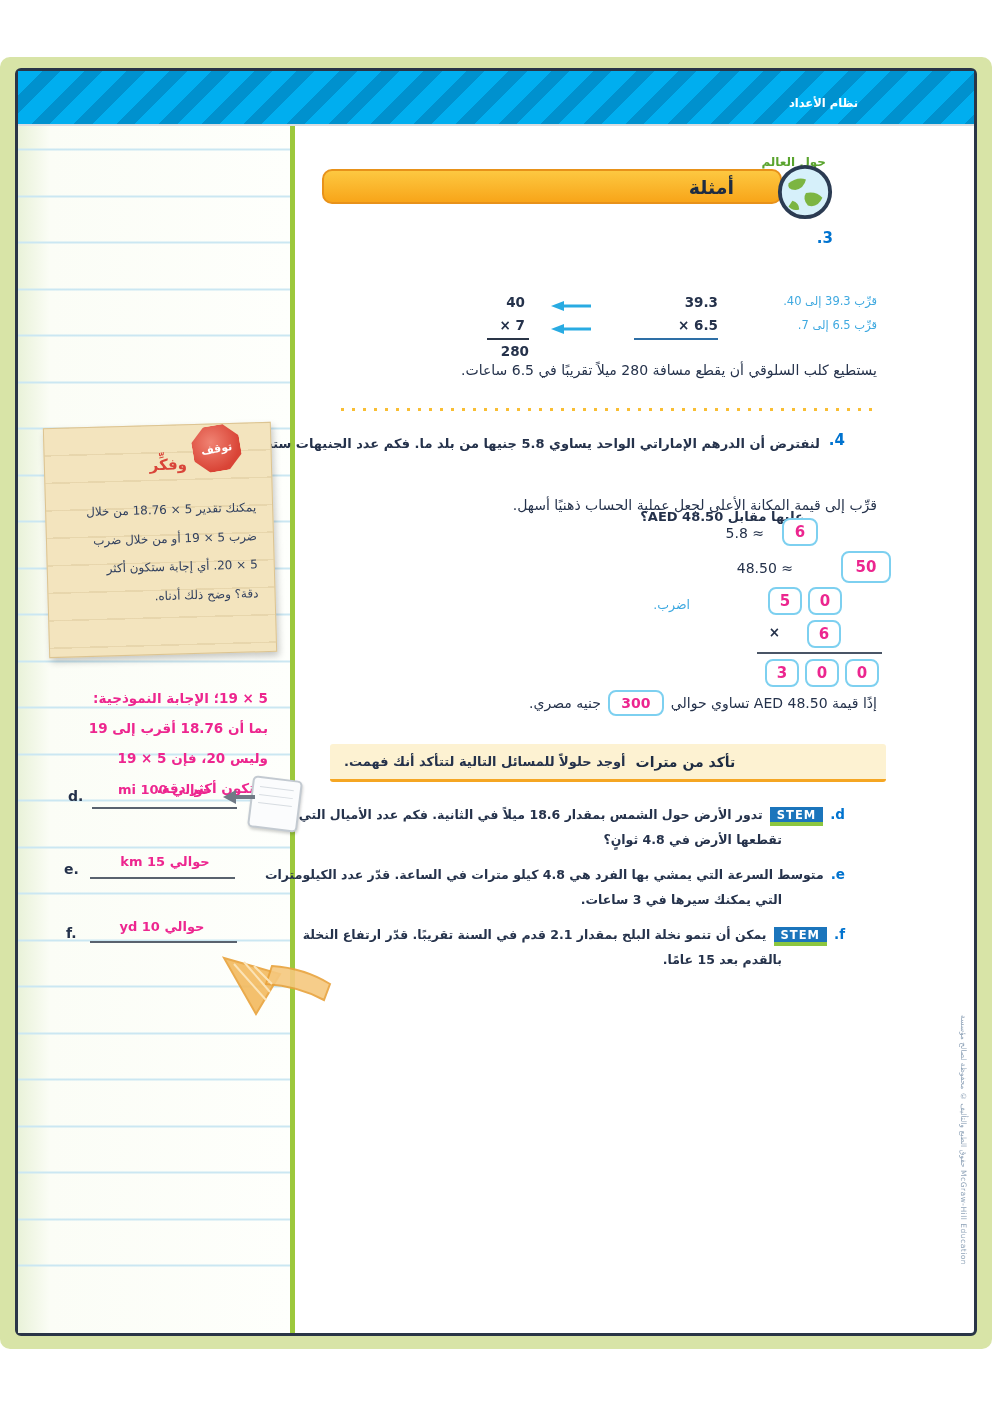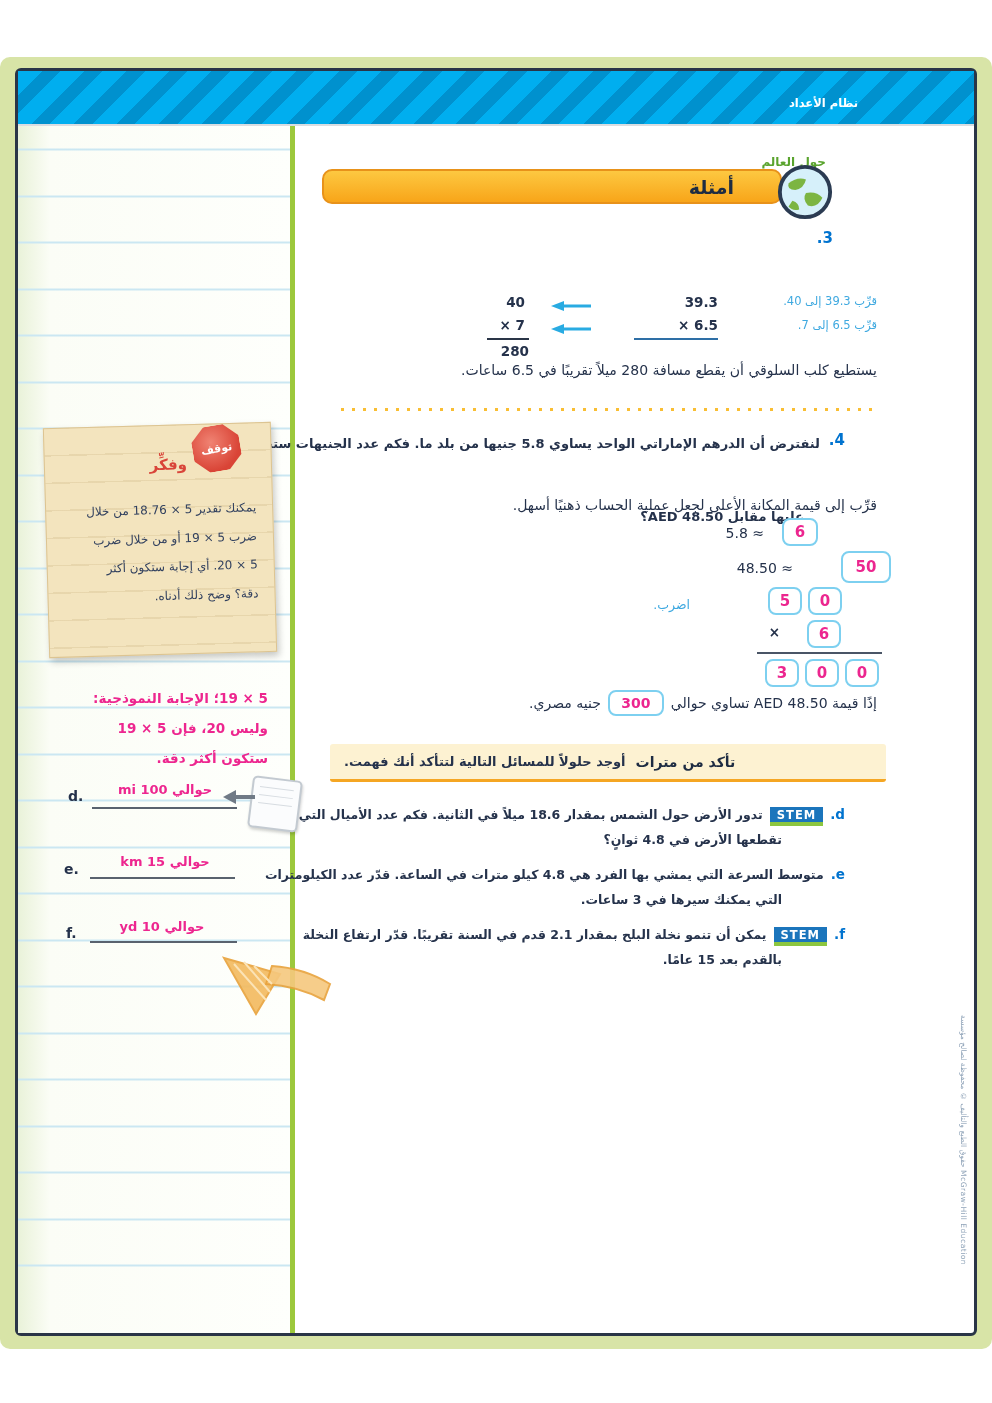--- a/index.html
+++ b/index.html
@@ -198,20 +198,21 @@
       <div>يمكنك تقدير 5 × 18.76 من خلال</div>
       <div>ضرب 5 × 19 أو من خلال ضرب</div>
       <div>5 × 20. أي إجابة ستكون أكثر</div>
       <div>دقة؟ وضح ذلك أدناه.</div>
     </div>
   </div>
 
   <div class="abs" style="left:52px;top:671px;width:216px;direction:rtl;
        color:#ED268F;font-weight:bold;font-size:13.5px;line-height:30px;margin-top:12px;">
     <div>5 × 19؛ الإجابة النموذجية:</div>
+    <div>بما أن 18.76 أقرب إلى 19</div>
     <div>وليس 20، فإن 5 × 19</div>
     <div>ستكون أكثر دقة.</div>
   </div>
 
   <div class="mletter" style="left:68px;top:788px;">d.</div>
   <div class="t pink" style="left:95px;top:782px;width:140px;text-align:center;font-size:13px;">حوالي 100 mi</div>
   <div class="ans-line" style="left:92px;top:807px;width:145px;"></div>
 
   <div class="mletter" style="left:64px;top:861px;">e.</div>
   <div class="t pink" style="left:95px;top:854px;width:140px;text-align:center;font-size:13px;">حوالي 15 km</div>

